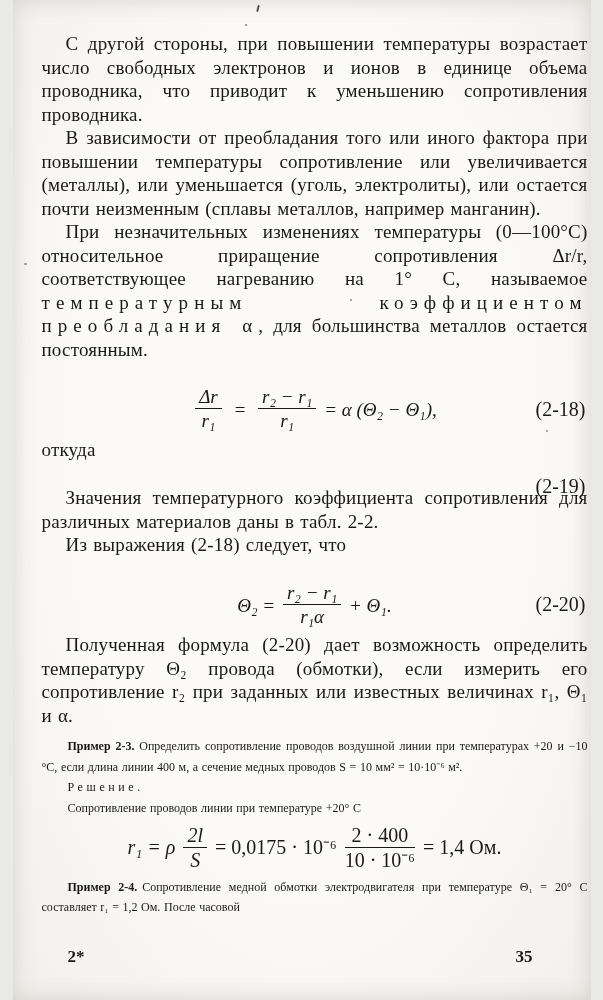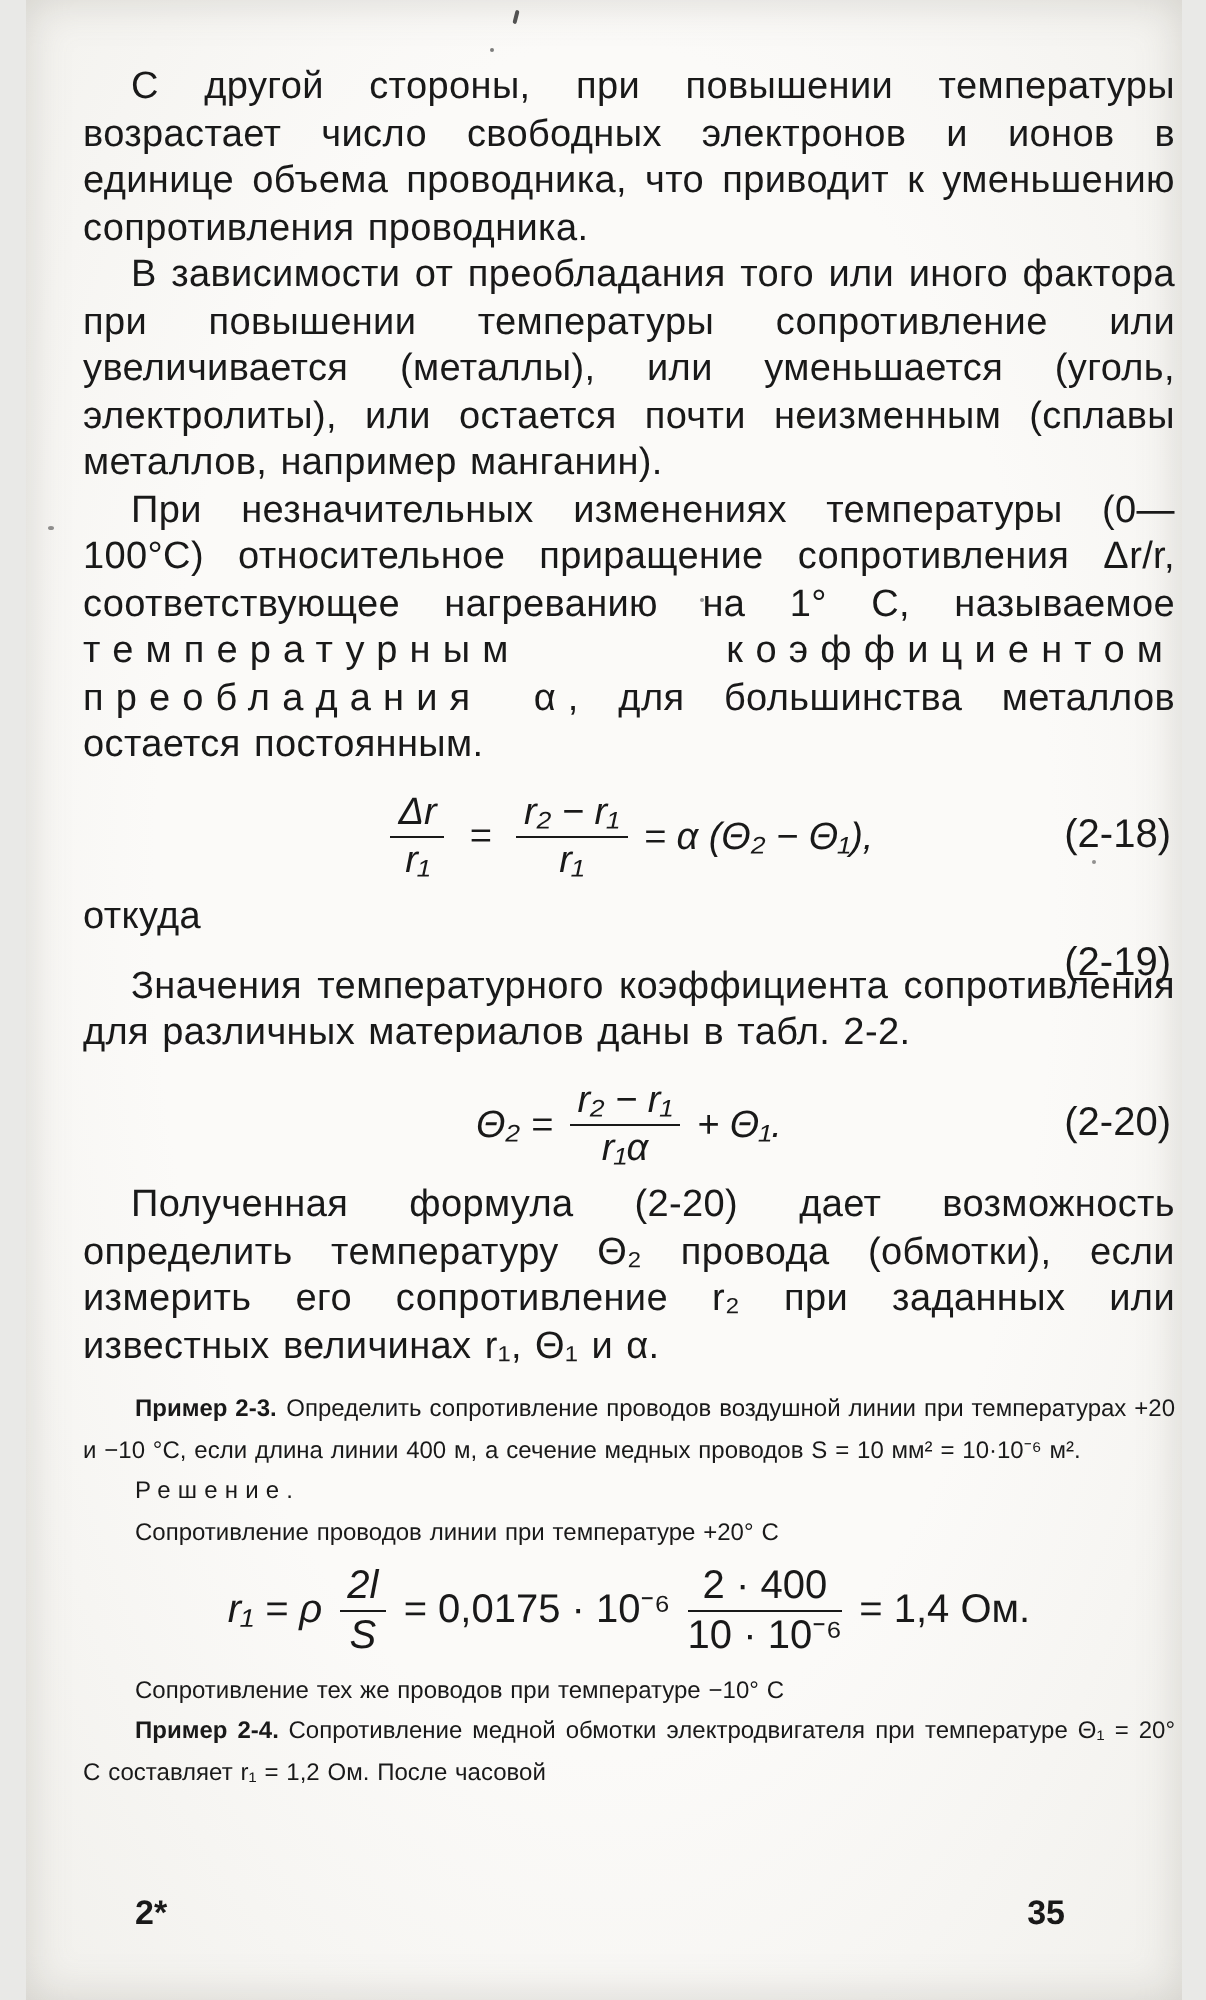--- a/index.html
+++ b/index.html
@@ -4,21 +4,21 @@
 <style>
   html,body{margin:0;padding:0;background:#e9e9e7;}
   .page{
     position:relative;
     width:578px;height:1000px;
     margin:0 auto;
     background:#f7f6f3;
     background-image:radial-gradient(ellipse at 50% 45%, #fbfaf8 55%, #f1f0ec 100%);
     overflow:hidden;
     color:#191919;
-    font-family:Liberation Sans, sans-serif;
+    font-family:Liberation Serif, serif;
     box-shadow:inset 0 0 22px rgba(120,115,105,.25);
   }
   .text-col{
     position:absolute;
     left:29px;top:32px;width:546px;
   }
   p.body{
     margin:0;
     font-size:19px;
     line-height:23.5px;
@@ -27,21 +27,21 @@
     word-spacing:.06em;
   }
   p.ind{text-indent:24px;}
   .lsp{letter-spacing:.32em;}
   .lsp2{letter-spacing:.30em;}
   
   .eq{
     position:relative;
     text-align:center;
     font-size:19px;
-    margin:11px 0 6px 0;
+    margin:25px 0 6px 0;
   }
   .eq .eq-body{display:inline-block;}
   .it{font-style:italic;}
   .frac{
     display:inline-block;
     vertical-align:-0.62em;
     text-align:center;
     line-height:1.12;
     margin:0 3px;
   }
@@ -120,20 +120,21 @@
     </div>
 
     <p class="body">откуда</p>
 
     <div class="eq">
       <span class="eq-tag">(2-19)</span>
     </div>
 
     <p class="body ind" style="margin-top:8px;">Значения температурного коэффициента сопротивления для различных материалов даны в табл. 2-2.</p>
 
+    <p class="body ind">Из выражения (2-18) следует, что</p>
 
     <div class="eq">
       <span class="eq-body it">
         <span>Θ₂ =</span>
         <span class="frac"><span class="fn">r₂ − r₁</span><span class="fd">r₁α</span></span>
         <span>+ Θ₁.</span>
       </span>
       <span class="eq-tag">(2-20)</span>
     </div>
 
@@ -150,21 +151,20 @@
       <div class="eq ex-eq">
         <span class="eq-body">
           <span class="it">r₁ = ρ</span>
           <span class="frac it"><span class="fn">2l</span><span class="fd">S</span></span>
           <span>= 0,0175 · 10⁻⁶</span>
           <span class="frac"><span class="fn">2 · 400</span><span class="fd">10 · 10⁻⁶</span></span>
           <span>= 1,4 Ом.</span>
         </span>
       </div>
 
-      <p class="ind">Сопротивление тех же проводов при температуре −10° С</p>
 
 
       <p class="ind"><b>Пример 2-4.</b><span>Сопротивление медной обмотки электродвигателя при температуре Θ₁ = 20° С составляет r₁ = 1,2 Ом. После часовой</span></p>
 
     </section>
   </div>
 
   <div class="footer">
     <span>2*</span>
     <span>35</span>

